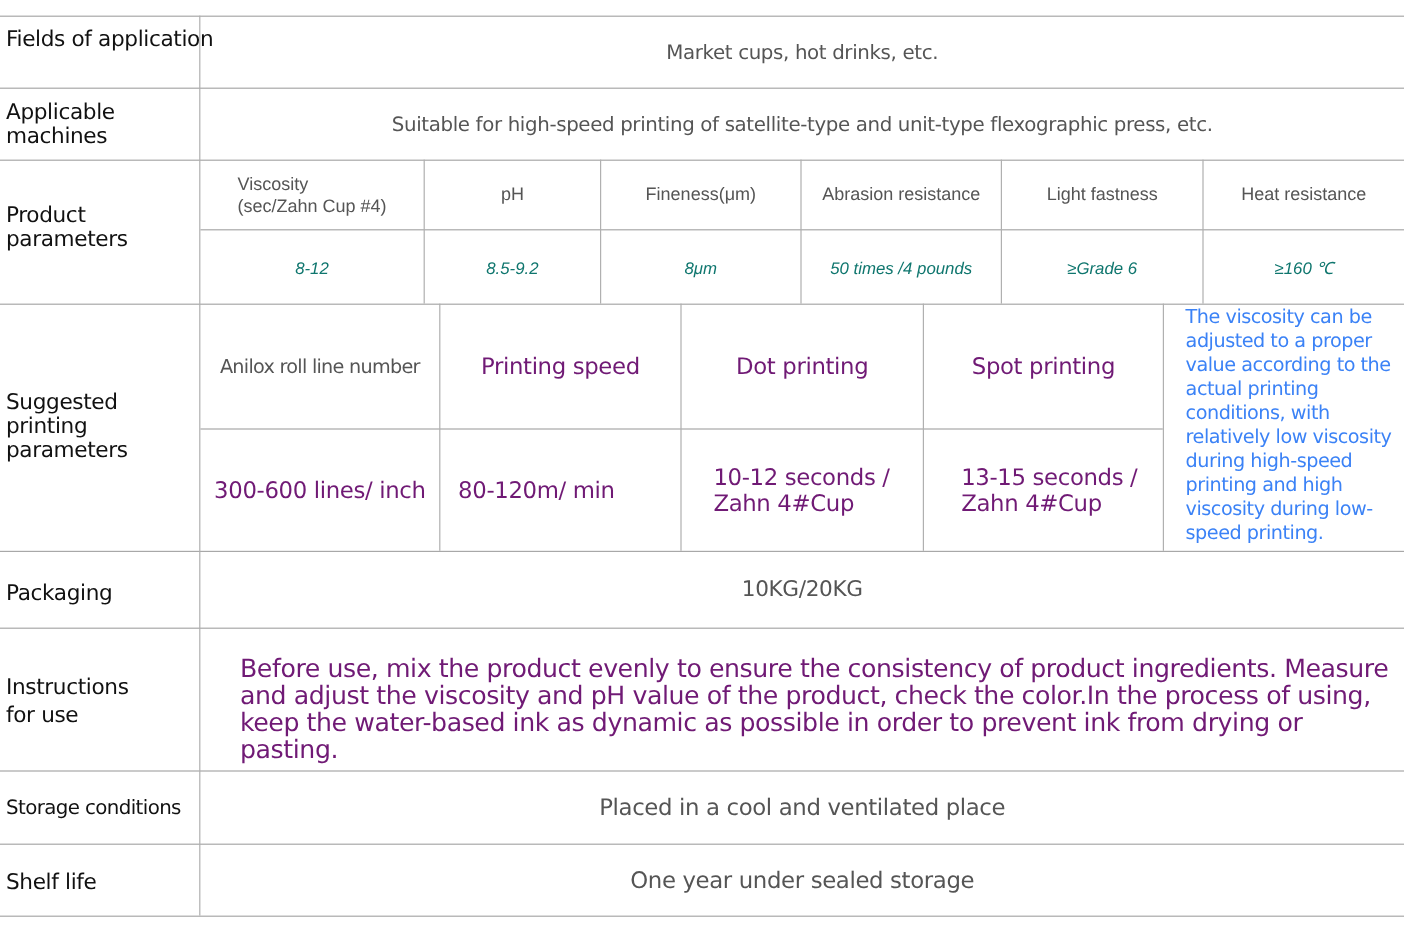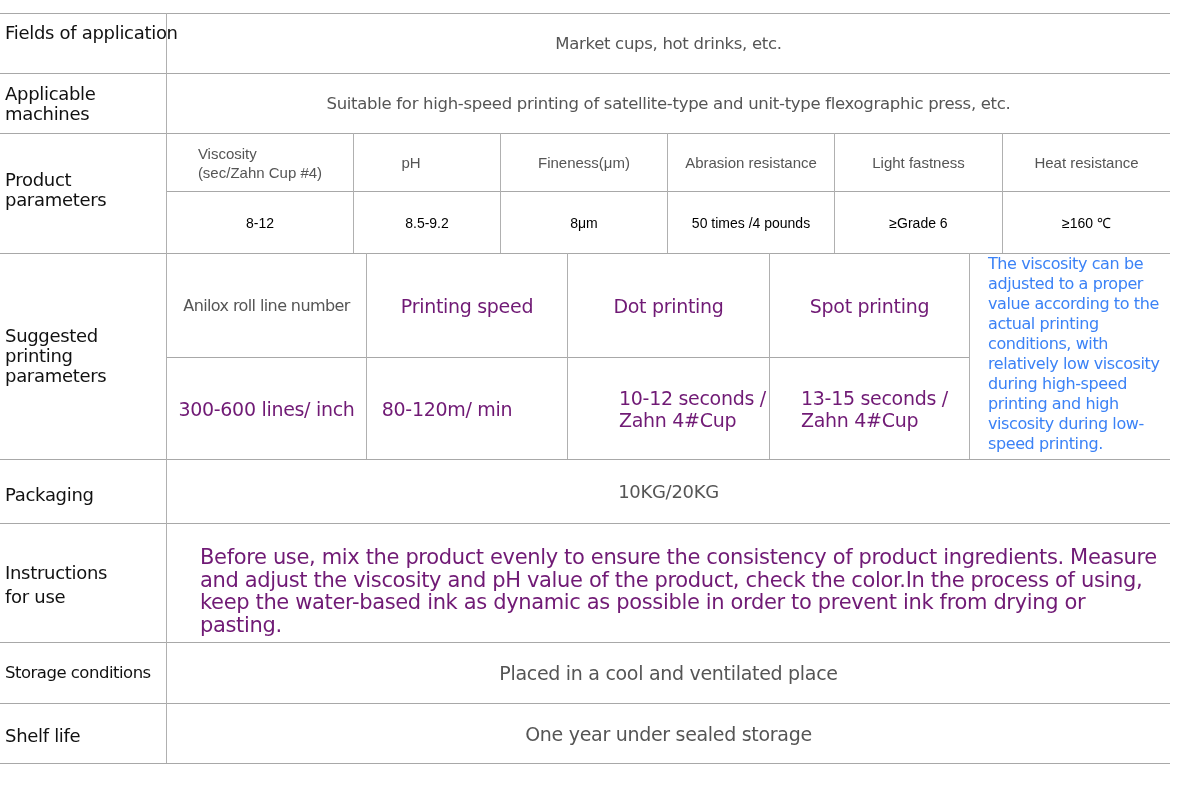--- a/index.html
+++ b/index.html
@@ -2,21 +2,21 @@
 <html><head>
 <meta charset="utf-8">
 <style>
   html, body { margin: 0; padding: 0; background: #ffffff; }
   body { width: 1185px; height: 787px; position: relative; overflow: hidden; font-family: "Liberation Sans", sans-serif; }
   .hline { position: absolute; left: 0; height: 1px; background: #a8a8a8; }
   .vline { position: absolute; width: 1px; background: #b0b0b0; }
   .label { position: absolute; left: 5px; color: #111; font-family: "DejaVu Sans", sans-serif; font-size: 18px; line-height: 20px; letter-spacing: -0.3px; }
   .cell { position: absolute; display: flex; align-items: center; justify-content: center; text-align: left; color: #555; font-family: "DejaVu Sans", sans-serif; font-size: 17px; letter-spacing: -0.3px; }
   .small { font-family: "Liberation Sans", sans-serif; font-size: 15px; color: #555; letter-spacing: 0; line-height: 19px; }
-  .small-val { font-family: "Liberation Sans", sans-serif; font-size: 14px; color: #000000; letter-spacing: 0; }
+  .small-val { font-family: "Liberation Sans", sans-serif; font-size: 14px; color: #0f766e; letter-spacing: 0; font-style: italic; }
   .big { font-size: 19px; color: #701a75; line-height: 22px; }
   .note { position: absolute; left: 988px; top: 254px; width: 185px; font-family: "DejaVu Sans", sans-serif; font-size: 16px; line-height: 20px; color: #3b82f6; letter-spacing: -0.4px; }
   .instr { position: absolute; left: 200px; top: 546px; width: 960px; font-family: "DejaVu Sans", sans-serif; font-size: 21px; line-height: 22.5px; color: #701a75; letter-spacing: -0.35px; }
 </style>
 </head>
 <body>
 
 <div>
 
   <div class="hline" style="top:13px;width:1170px"></div>
@@ -46,42 +46,42 @@
 
   <div class="label" style="top:23px">Fields of application</div>
   <div class="cell" style="left:167px;top:14px;width:1003px;height:59px;font-size:16.5px">Market cups, hot drinks, etc.</div>
 
   <div class="label" style="top:84px;width:120px">Applicable machines</div>
   <div class="cell" style="left:167px;top:74px;width:1003px;height:59px;font-size:16.5px">Suitable for high-speed printing of satellite-type and unit-type flexographic press, etc.</div>
 
   <div class="label" style="top:170px;width:120px">Product parameters</div>
   <div class="cell small" style="left:167px;top:134px;width:186px;height:57px;white-space:pre-line">Viscosity
 (sec/Zahn Cup #4)</div>
-  <div class="cell small" style="left:338px;top:134px;width:146px;height:57px">pH</div>
+  <div class="cell small" style="left:354px;top:134px;width:146px;height:57px">pH</div>
   <div class="cell small" style="left:501px;top:134px;width:166px;height:57px">Fineness(μm)</div>
   <div class="cell small" style="left:668px;top:134px;width:166px;height:57px">Abrasion resistance</div>
   <div class="cell small" style="left:835px;top:134px;width:167px;height:57px">Light fastness</div>
   <div class="cell small" style="left:1003px;top:134px;width:167px;height:57px">Heat resistance</div>
 
   <div class="cell small-val" style="left:167px;top:192px;width:186px;height:61px">8-12</div>
   <div class="cell small-val" style="left:354px;top:192px;width:146px;height:61px">8.5-9.2</div>
   <div class="cell small-val" style="left:501px;top:192px;width:166px;height:61px">8μm</div>
   <div class="cell small-val" style="left:668px;top:192px;width:166px;height:61px">50 times /4 pounds</div>
   <div class="cell small-val" style="left:835px;top:192px;width:167px;height:61px">≥Grade 6</div>
   <div class="cell small-val" style="left:1003px;top:192px;width:167px;height:61px">≥160 ℃</div>
 
   <div class="label" style="top:326px;width:130px">Suggested printing parameters</div>
   <div class="cell" style="left:167px;top:254px;width:199px;height:103px;font-size:16px;letter-spacing:-0.6px">Anilox roll line number</div>
   <div class="cell big" style="left:367px;top:254px;width:200px;height:103px">Printing speed</div>
   <div class="cell big" style="left:568px;top:254px;width:201px;height:103px">Dot printing</div>
   <div class="cell big" style="left:770px;top:254px;width:199px;height:103px">Spot printing</div>
 
   <div class="cell big" style="left:167px;top:358px;width:199px;height:101px">300-600 lines/ inch</div>
   <div class="cell big" style="left:347px;top:358px;width:200px;height:101px">80-120m/ min</div>
-  <div class="cell big" style="left:568px;top:358px;width:201px;height:101px;justify-content:flex-end;text-align:left;padding-left:34px;box-sizing:border-box">
+  <div class="cell big" style="left:552px;top:358px;width:201px;height:101px;justify-content:center;text-align:left;padding-left:34px;box-sizing:border-box">
       <span style="width:150px">10-12 seconds / Zahn 4#Cup</span>
     </div>
   <div class="cell big" style="left:770px;top:358px;width:199px;height:101px;justify-content:flex-start;text-align:left;padding-left:31px;box-sizing:border-box">
       <span style="width:150px">13-15 seconds / Zahn 4#Cup</span>
     </div>
 
   <div class="note">The viscosity can be adjusted to a proper value according to the actual printing conditions, with relatively low viscosity during high-speed printing and high viscosity during low-speed printing.</div>
 
   <div class="label" style="top:485px">Packaging</div>
   <div class="cell" style="left:167px;top:460px;width:1003px;height:63px;font-size:18px">10KG/20KG</div>

